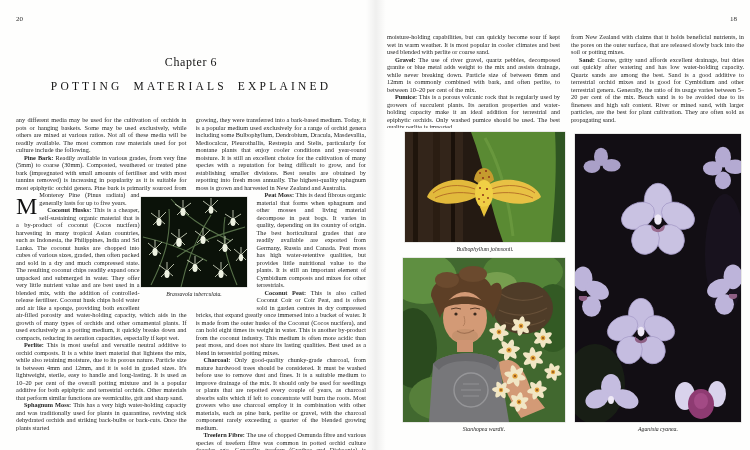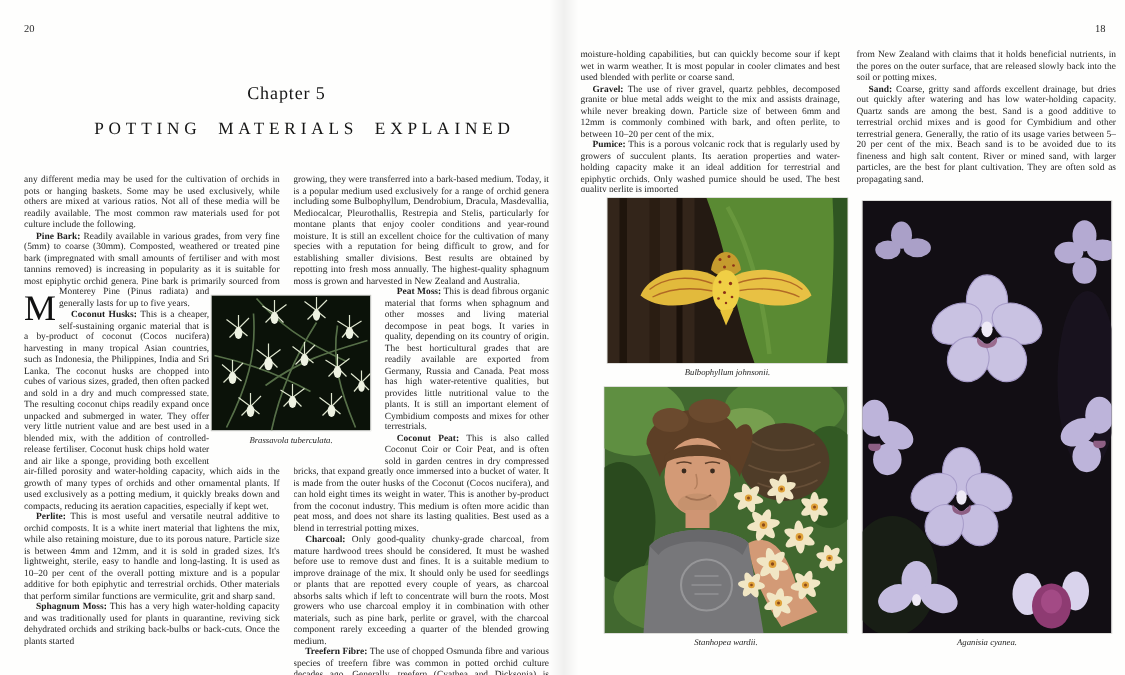--- a/index.html
+++ b/index.html
@@ -14,21 +14,21 @@
     pointer-events:none;
   }
   .page-num { position:absolute; top:15px; font-size:7px; color:#2b2b2b; }
   .pn-left  { left:16px; }
   .pn-right { right:13px; }
   .chapter {
     position:absolute; left:16px; top:55px; width:350px;
     text-align:center; font-size:12px; letter-spacing:0.6px; color:#141414;
   }
   .title {
-    position:absolute; left:20px; top:80px; width:366px;
+    position:absolute; left:8px; top:80px; width:366px;
     text-align:center; font-size:11.5px; letter-spacing:3.2px; word-spacing:5px; color:#141414;
   }
   .cols { position:absolute; display:flex; }
   .lp-cols { left:16px; top:116px; width:350px; height:334px; gap:9px; }
   .rp-cols { left:387px; top:33px;  width:357px; height:95px;  gap:11px; }
   .col {
     flex:1; font-size:6.3px; line-height:7.5px; text-align:justify;
     overflow:hidden; color:#1d1d1d;
   }
   .col p { margin:0; text-indent:8px; }
@@ -54,21 +54,21 @@
   .fig-bulbo      { left:405px; top:132px; width:160px; }
   .fig-stanhopea  { left:403px; top:258px; width:162px; }
   .fig-aganisia   { left:575px; top:134px; width:166px; }
 </style>
 </head>
 <body>
 
 <div class="gutter"></div>
 
 <div class="page-num pn-left">20</div>
-<div class="chapter">Chapter 5</div>
+<div class="chapter">Chapter 6</div>
 <div class="title">POTTING MATERIALS EXPLAINED</div>
 
 <div class="cols lp-cols">
   <div class="col">
     <div class="push-r"></div>
     <div class="box-r"></div>
     <p class="noindent"><span class="dropcap">M</span><span>any different media may be used for the cultivation of orchids in pots or hanging baskets. Some may be used exclusively, while others are mixed at various ratios. Not all of these media will be readily available. The most common raw materials used for pot culture include the following.</span></p>
     <p><span class="lead">Pine Bark:</span><span> Readily available in various grades, from very fine (5mm) to coarse (30mm). Composted, weathered or treated pine bark (impregnated with small amounts of fertiliser and with most tannins removed) is increasing in popularity as it is suitable for most epiphytic orchid genera. Pine bark is primarily sourced from Monterey Pine (Pinus radiata) and generally lasts for up to five years.</span></p>
     <p><span class="lead">Coconut Husks:</span><span> This is a cheaper, self-sustaining organic material that is a by-product of coconut (Cocos nucifera) harvesting in many tropical Asian countries, such as Indonesia, the Philippines, India and Sri Lanka. The coconut husks are chopped into cubes of various sizes, graded, then often packed and sold in a dry and much compressed state. The resulting coconut chips readily expand once unpacked and submerged in water. They offer very little nutrient value and are best used in a blended mix, with the addition of controlled-release fertiliser. Coconut husk chips hold water and air like a sponge, providing both excellent air-filled porosity and water-holding capacity, which aids in the growth of many types of orchids and other ornamental plants. If used exclusively as a potting medium, it quickly breaks down and compacts, reducing its aeration capacities, especially if kept wet.</span></p>
     <p><span class="lead">Perlite:</span><span> This is most useful and versatile neutral additive to orchid composts. It is a white inert material that lightens the mix, while also retaining moisture, due to its porous nature. Particle size is between 4mm and 12mm, and it is sold in graded sizes. It's lightweight, sterile, easy to handle and long-lasting. It is used as 10–20 per cent of the overall potting mixture and is a popular additive for both epiphytic and terrestrial orchids. Other materials that perform similar functions are vermiculite, grit and sharp sand.</span></p>

